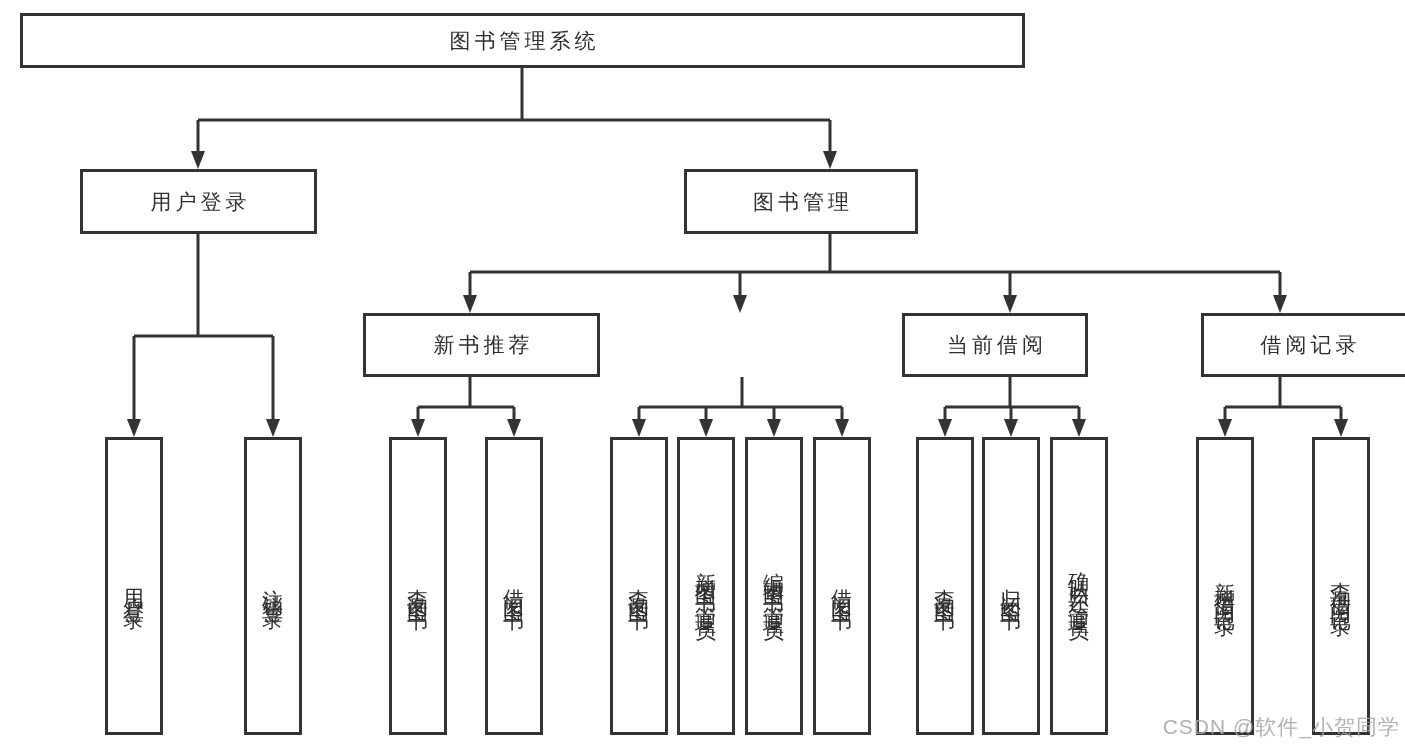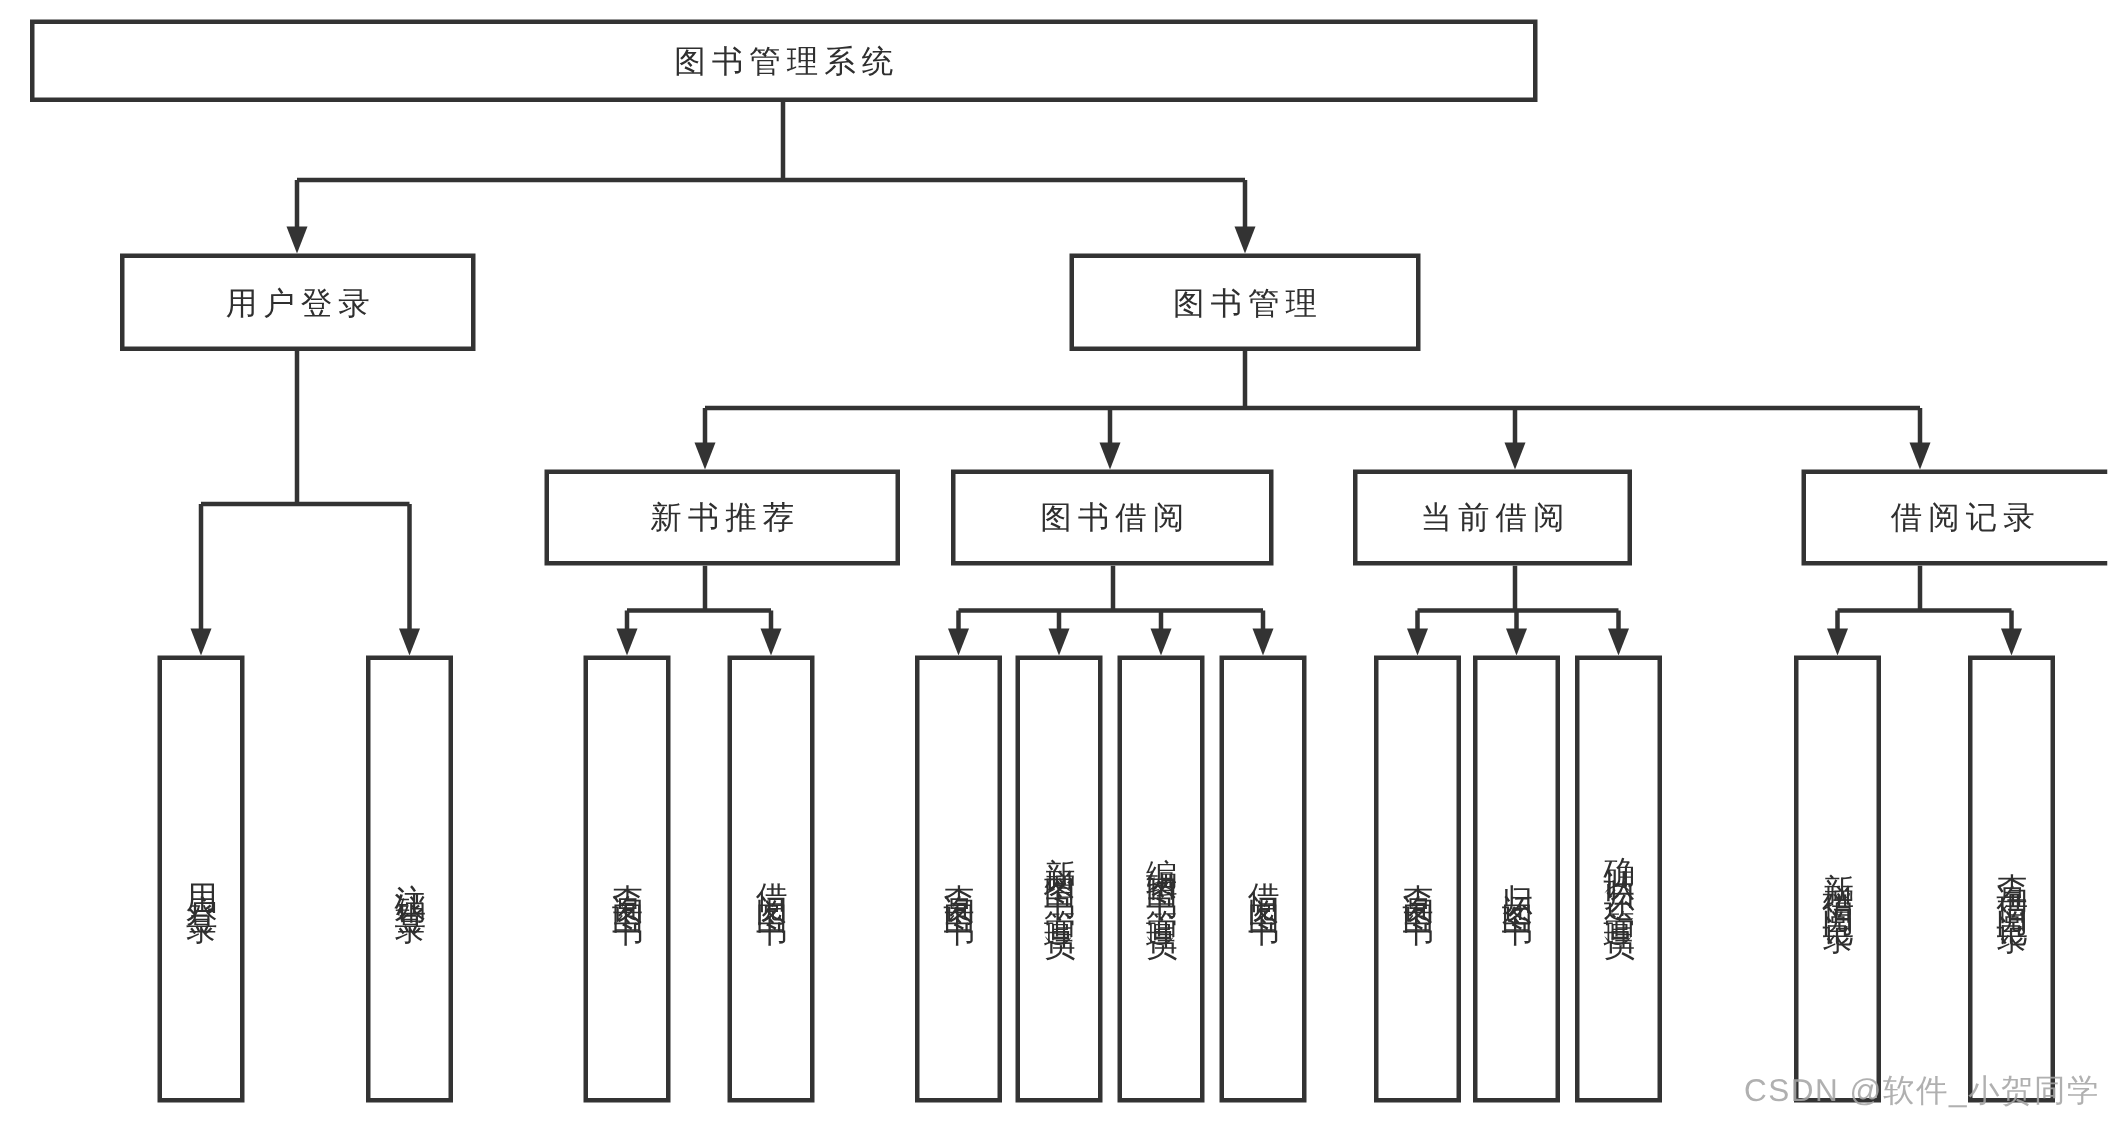--- a/index.html
+++ b/index.html
@@ -106,29 +106,26 @@
     </g>
   </svg>
 
   <div class="node" style="left:20px;top:13px;width:1005px;height:55px">
     <span class="lbl">图书管理系统</span>
   </div>
 
   <div class="node" style="left:80px;top:169px;width:237px;height:65px">
     <span class="lbl">用户登录</span>
   </div>
-  <div class="node" style="left:713px;top:169px;width:234px;height:65px">
+  <div class="node" style="left:684px;top:169px;width:234px;height:65px">
     <span class="lbl">图书管理</span>
   </div>
 
   <div class="node" style="left:363px;top:313px;width:237px;height:64px">
     <span class="lbl">新书推荐</span>
-  </div>
-  <div class="node" style="left:634px;top:313px;width:215px;height:64px">
-    <span class="lbl">图书借阅</span>
   </div>
   <div class="node" style="left:902px;top:313px;width:186px;height:64px">
     <span class="lbl">当前借阅</span>
   </div>
   <div class="node" style="left:1201px;top:313px;width:215px;height:64px">
     <span class="lbl">借阅记录</span>
   </div>
 
   <div class="node" style="left:105px;top:437px;width:58px;height:298px">
     <span class="vlbl">用户登录</span>

